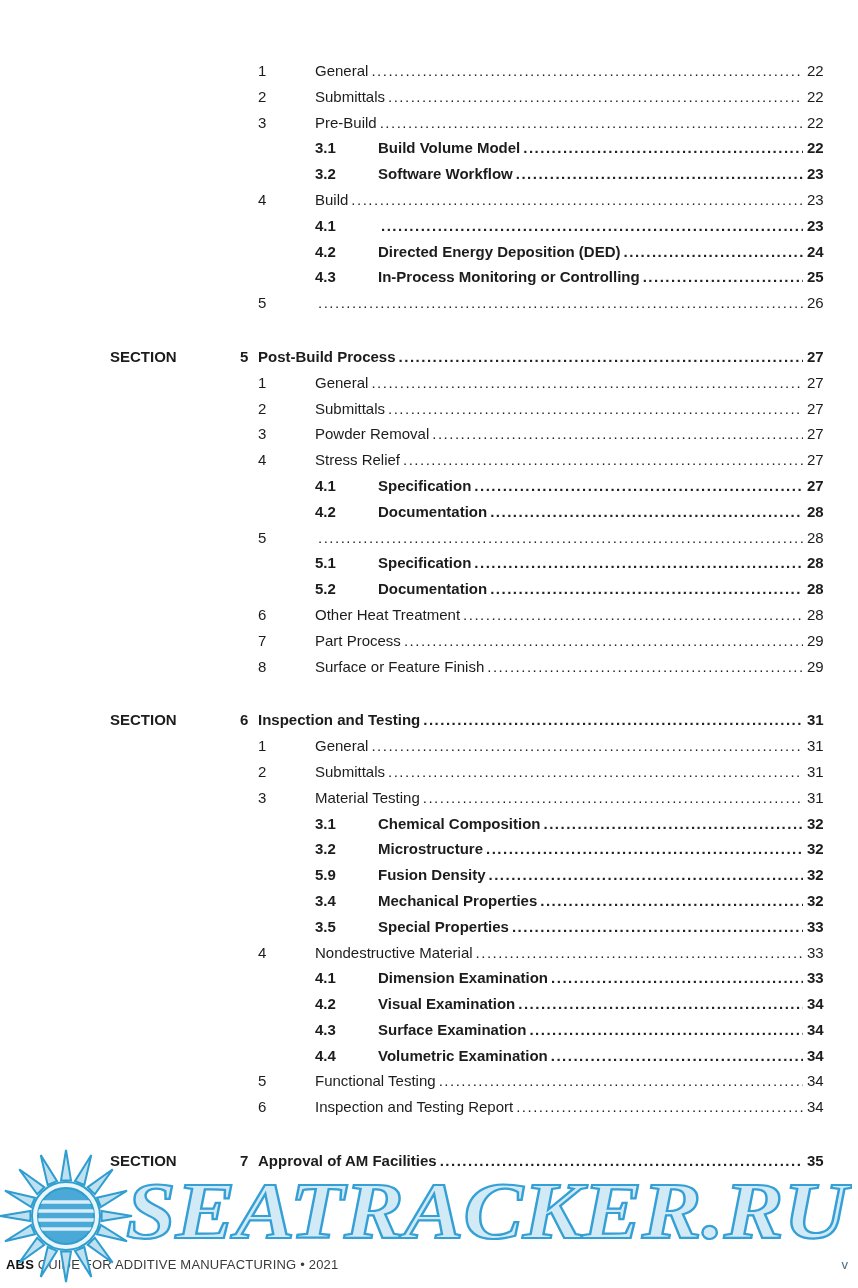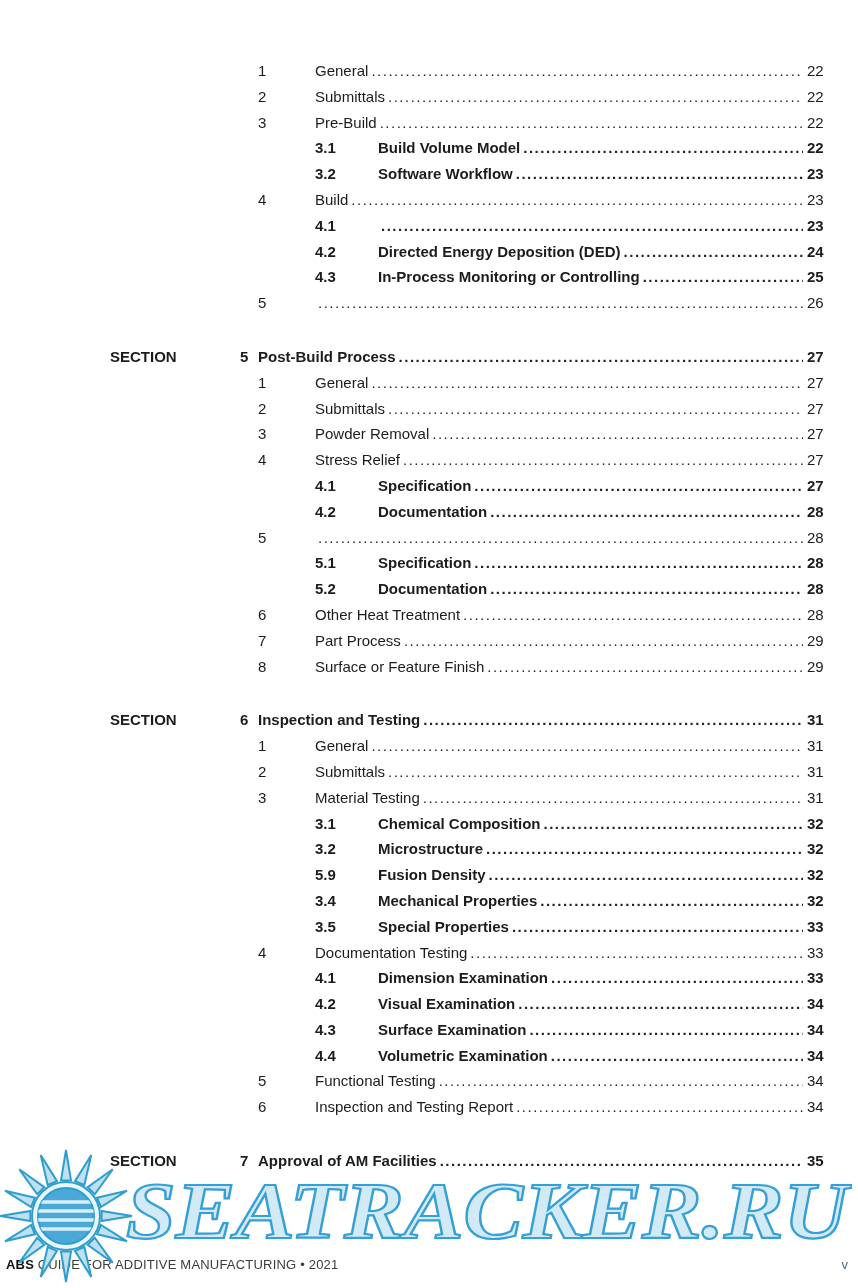--- a/index.html
+++ b/index.html
@@ -290,21 +290,21 @@
           <span class="col-page">32</span>
         </div>
         <div class="row lvl2">
           <span class="col-num">3.5</span>
           <span class="col-title">Special Properties</span>
           <span class="dots">............................................................................................................................................................................................................................</span>
           <span class="col-page">33</span>
         </div>
         <div class="row lvl1">
           <span class="col-num">4</span>
-          <span class="col-title">Documentation Testing</span>
+          <span class="col-title">Nondestructive Material</span>
           <span class="dots">............................................................................................................................................................................................................................</span>
           <span class="col-page">33</span>
         </div>
         <div class="row lvl2">
           <span class="col-num">4.1</span>
           <span class="col-title">Dimension Examination</span>
           <span class="dots">............................................................................................................................................................................................................................</span>
           <span class="col-page">33</span>
         </div>
         <div class="row lvl2">

